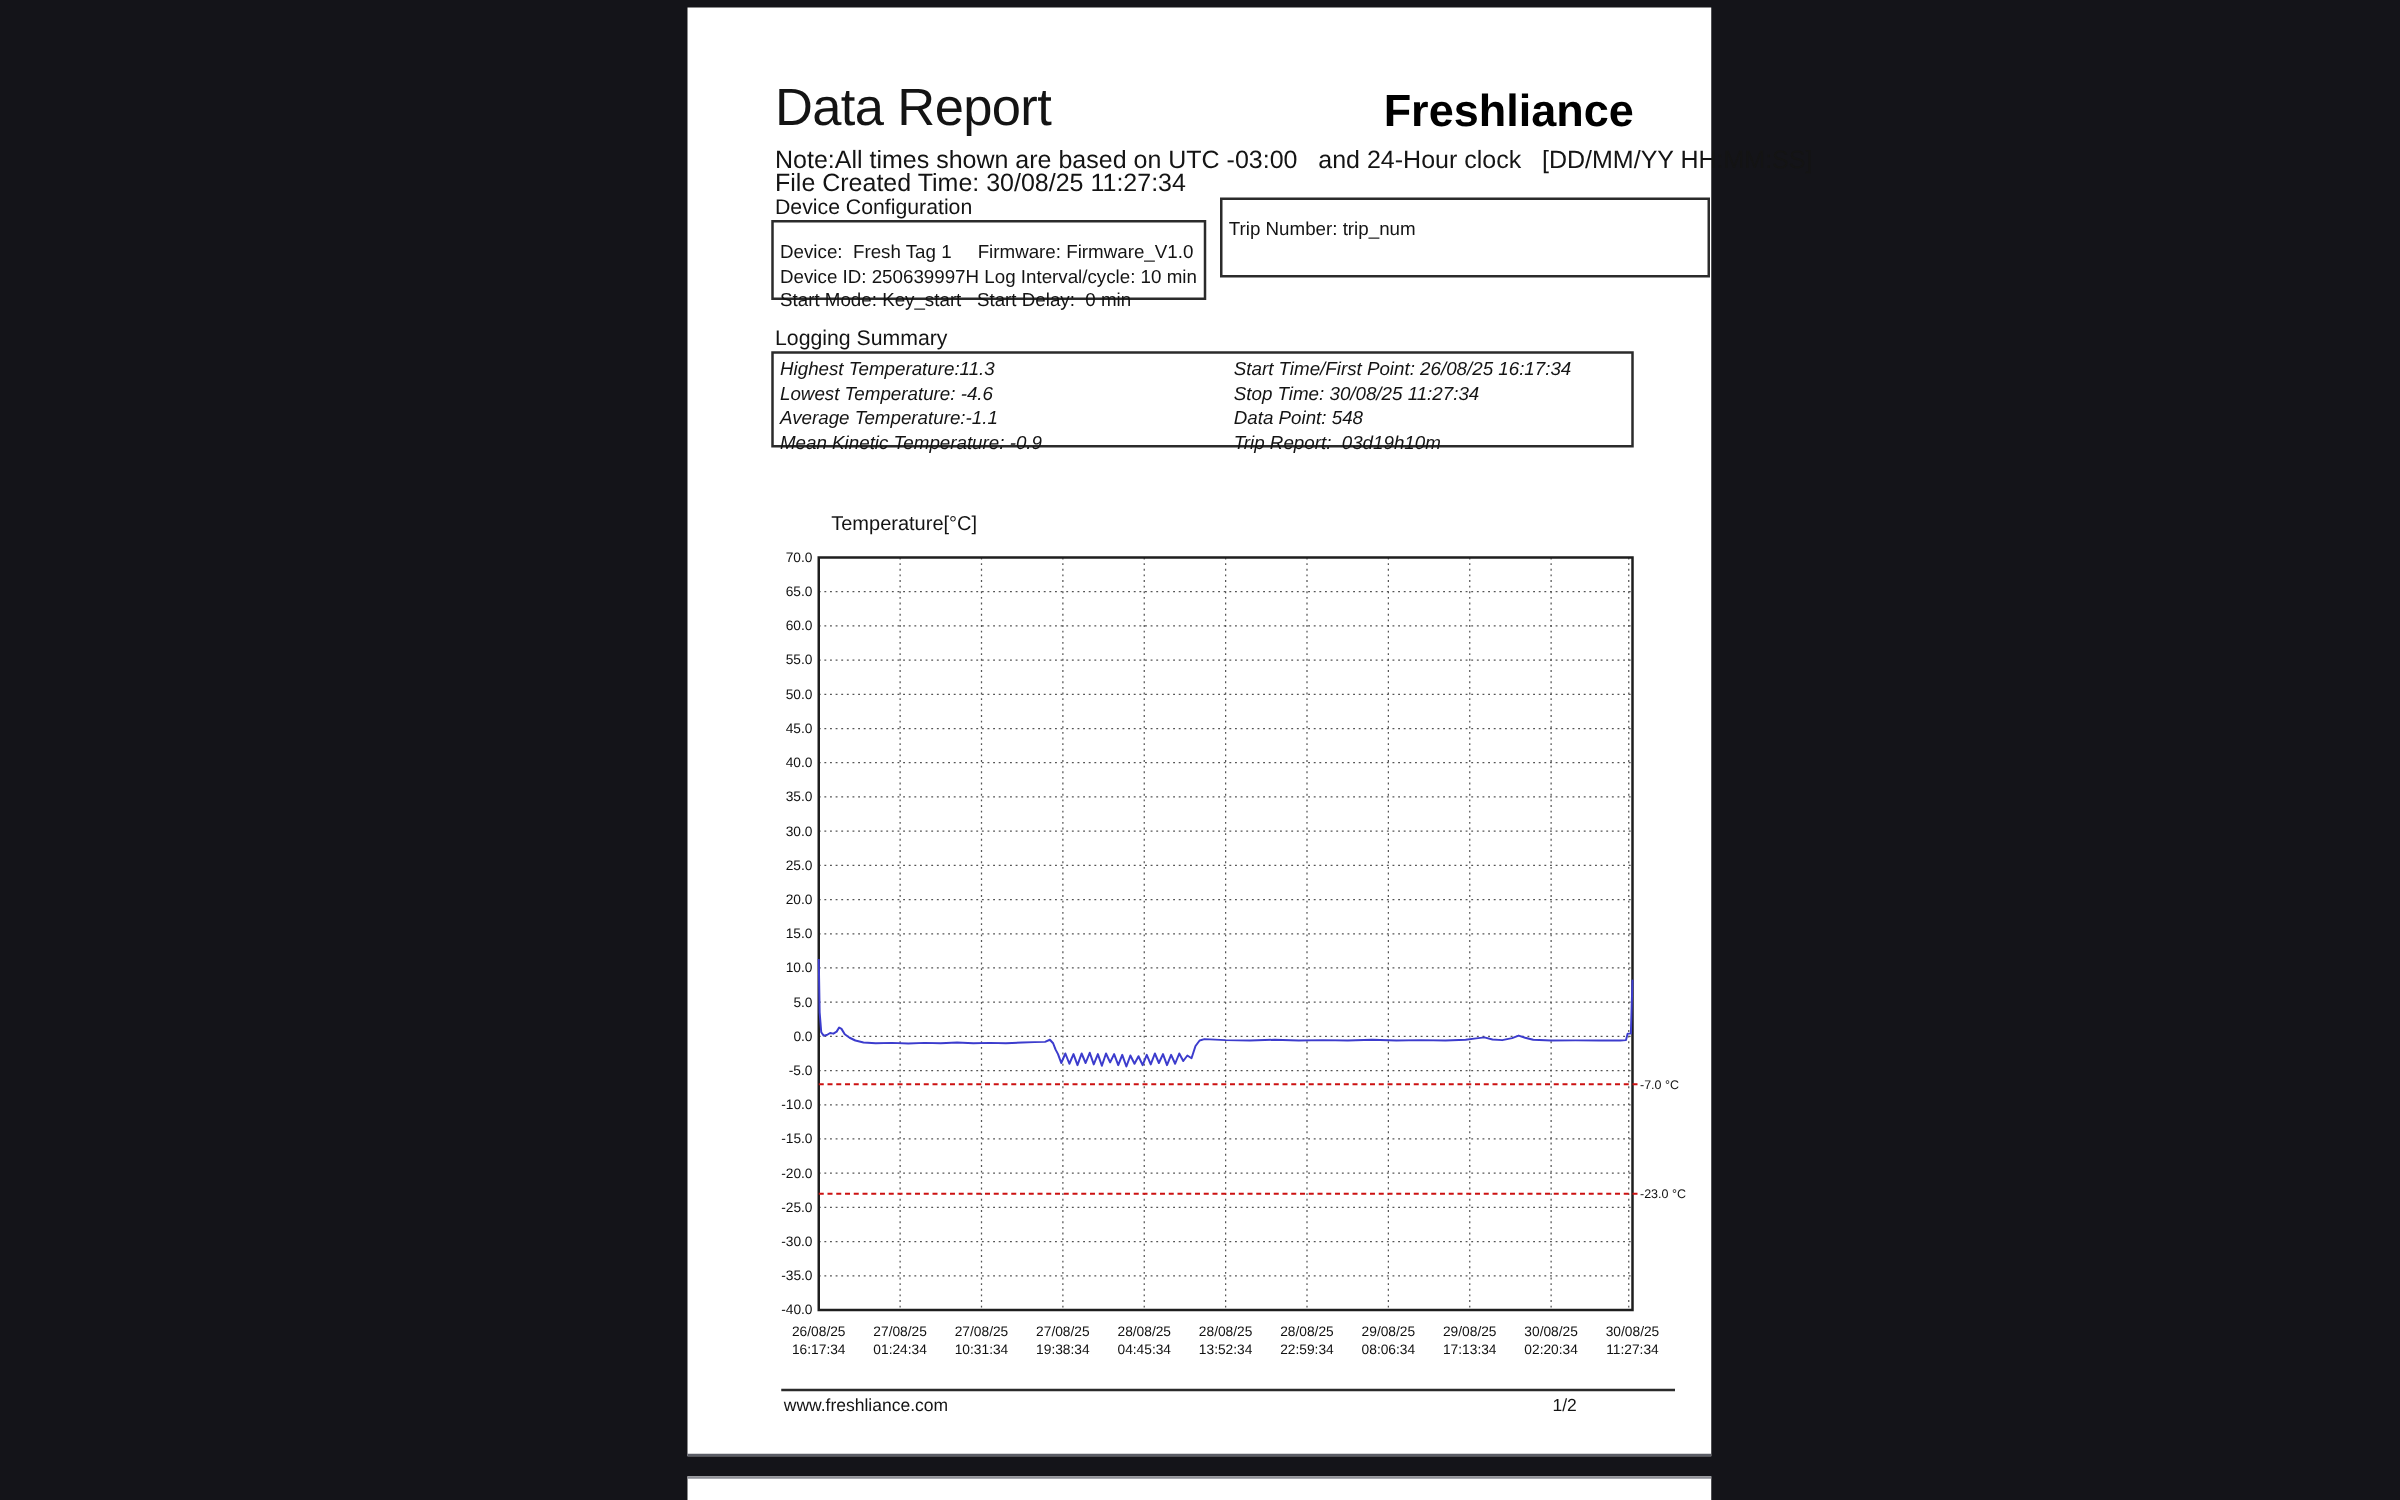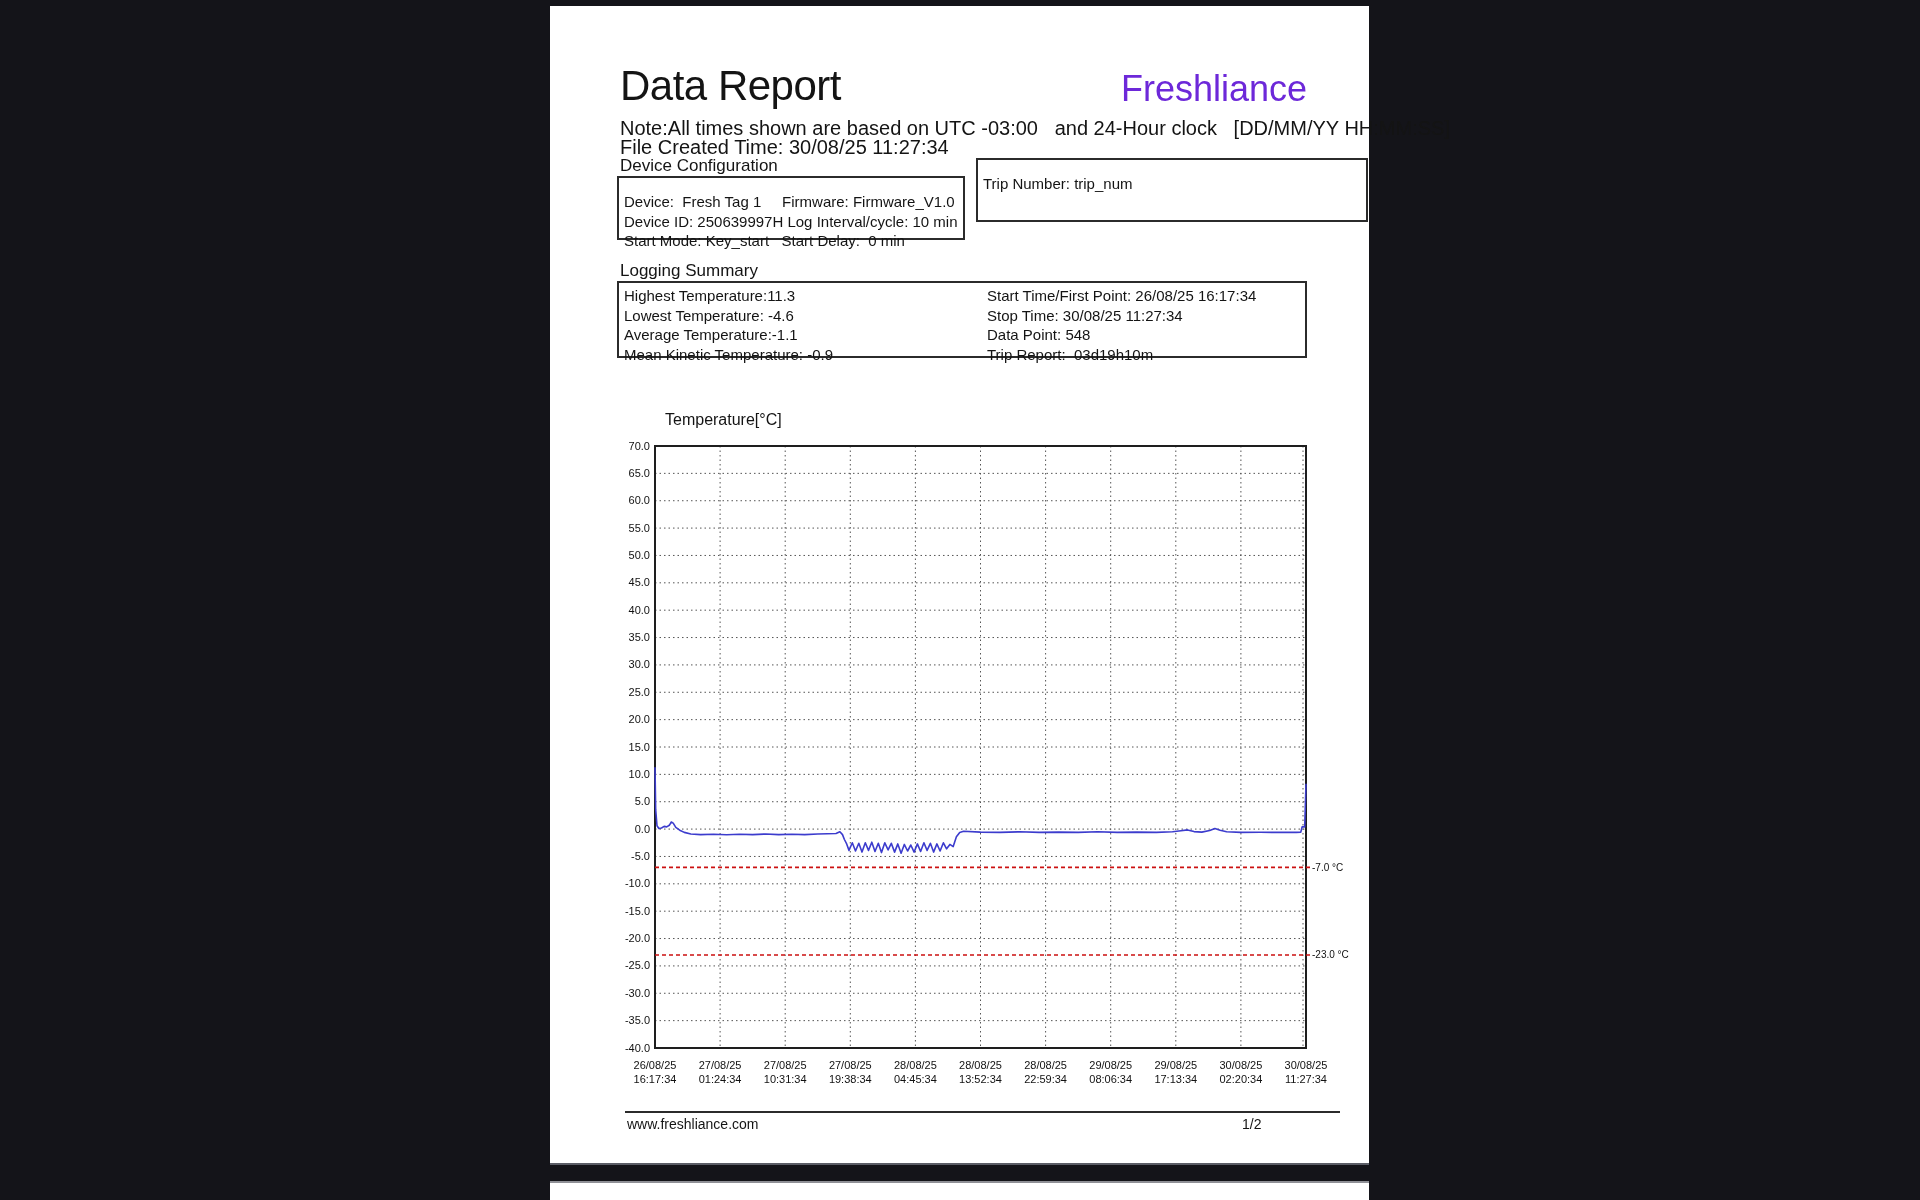--- a/index.html
+++ b/index.html
@@ -16,21 +16,21 @@
   .pre{white-space:pre;}
   .report-title{left:70px;top:56px;font-size:42px;letter-spacing:-0.5px;}
   .brand{right:62px;top:62px;font-size:36px;}
   .note{left:70px;top:113px;font-size:20px;line-height:19px;}
   .section-heading{font-size:17px;}
   .box{position:absolute;border:2px solid #2b2b2b;font-size:15px;line-height:19.5px;padding:14px 5px;box-sizing:border-box;}
   .cfg-heading{left:70px;top:150px;}
   .cfg-box{left:67px;top:170px;width:348px;height:64px;}
   .trip-box{left:426px;top:152px;width:392px;height:64px;}
   .log-heading{left:70px;top:255px;}
-  .sum-box{left:67px;top:275px;width:690px;height:77px;}
+  .sum-box{left:67px;top:275px;width:690px;height:77px;font-style:italic;}
   .sum-col-right{position:absolute;left:368px;top:3px;}
   .sum-col-left{position:absolute;left:5px;top:3px;}
   .chart-title{left:70px;top:405px;font-size:16px;margin-left:45px;}
   .chart-svg{left:70px;top:430px;}
   svg text{font-family:"Liberation Sans", sans-serif;fill:#111;}
   .tick{font-size:11px;}
   .thresh-label{font-size:10px;}
   .grid{stroke:#555;stroke-width:1;stroke-dasharray:1.5 3;}
   .pborder{fill:none;stroke:#1e1e1e;stroke-width:2;}
   .series{fill:none;stroke-width:1.6;stroke-linejoin:round;}
@@ -38,21 +38,21 @@
   .footer-rule{left:75px;top:1105px;width:715px;border-top:2px solid #2b2b2b;}
   .footer-url{left:77px;top:1110px;font-size:14px;}
   .footer-page{left:692px;top:1110px;font-size:14px;}
 </style>
 </head>
 <body>
 
 <div class="page page1">
 
   <div class="abs report-title">Data Report</div>
-  <div class="abs brand" style="color: #6d28d9;">Freshliance</div>
+  <div class="abs brand" style="color: #000000; font-weight: bold;">Freshliance</div>
 
   <div class="abs note">
     <div class="pre">Note:All times shown are based on UTC -03:00   and 24-Hour clock   [DD/MM/YY HH:MM:SS]</div>
     <div class="pre">File Created Time: 30/08/25 11:27:34</div>
   </div>
 
   <div class="abs section-heading cfg-heading">Device Configuration</div>
 
   <div class="box cfg-box">
     <div class="pre">Device:  Fresh Tag 1     Firmware: Firmware_V1.0</div>

